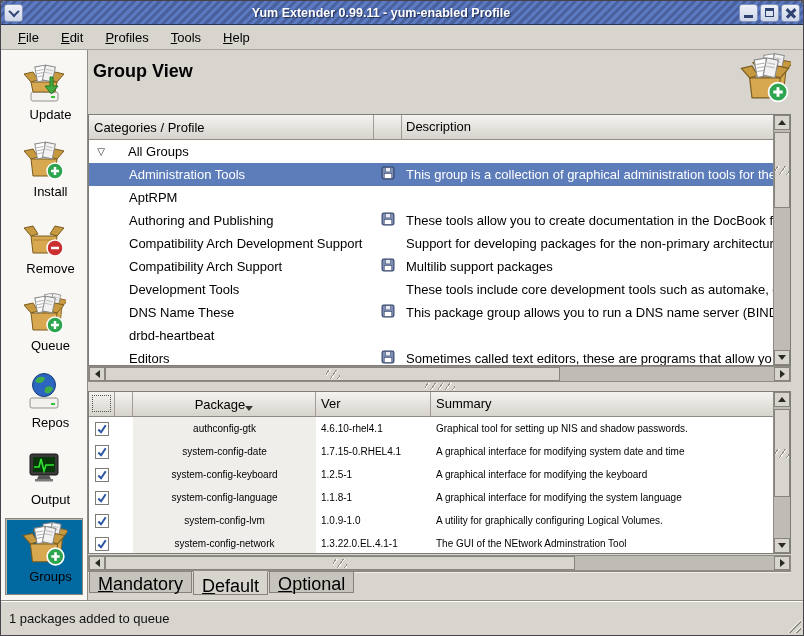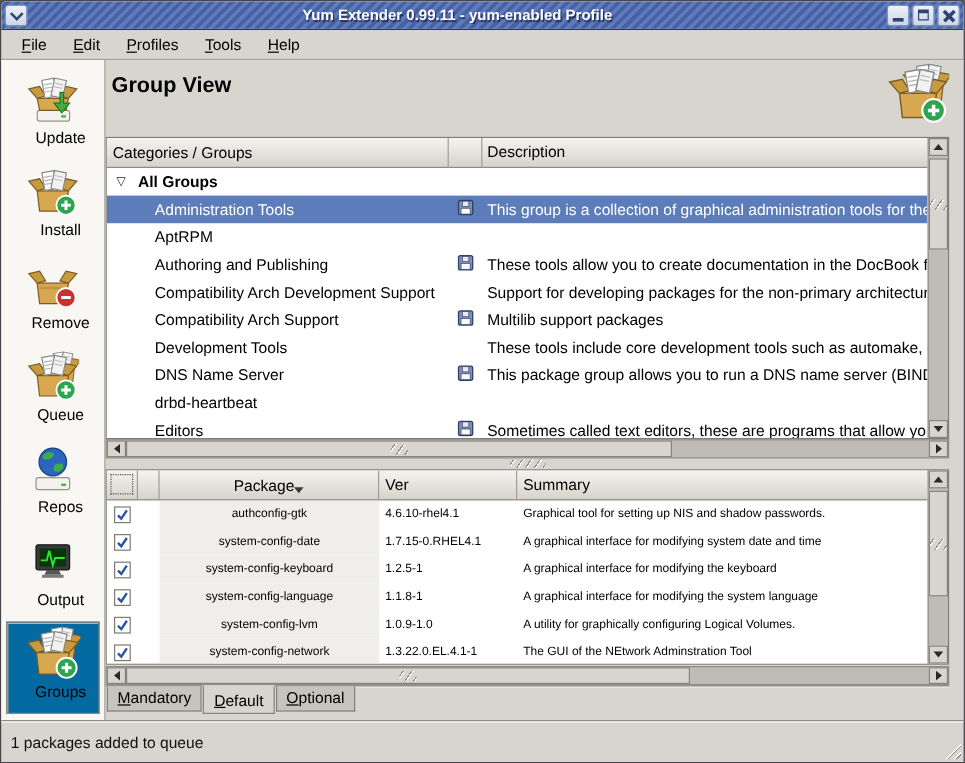--- a/index.html
+++ b/index.html
@@ -45,21 +45,21 @@
   .thead { display:flex; height:25px; flex:none; background:linear-gradient(#f4f3f0,#d5d2cb); }
   .th { font-size:13px; line-height:23px; padding:0 5px; border-right:1px solid #a19d96; border-bottom:1px solid #8f8b84; white-space:nowrap; overflow:hidden; position:relative; }
   .th:last-child { border-right:none; }
   .tbody { flex:1; overflow:hidden; background:#fff; }
   .row { display:flex; height:23px; align-items:center; font-size:13px; color:#000; }
   .row.selected { background:#5c7cba; color:#fff; }
   .c1 { width:285px; flex:none; display:flex; align-items:center; overflow:hidden; white-space:nowrap; }
   .c2 { width:28px; flex:none; display:flex; align-items:center; justify-content:center; }
   .c3 { flex:1; overflow:hidden; white-space:nowrap; padding-left:4px; }
   .expander { width:14px; text-align:center; font-size:10px; margin-left:5px; flex:none; color:#222; }
-  .root-label { font-weight:bold; margin-left:7px; }
+  .root-label { font-weight:normal; margin-left:20px; }
   .child-indent { padding-left:40px; }
 
   .pc-check { width:26px; flex:none; display:flex; align-items:center; justify-content:center; }
   .pc-spare { width:18px; flex:none; }
   .pc-pkg { width:183px; flex:none; padding:0 5px; overflow:hidden; white-space:nowrap; display:flex; align-items:center; justify-content:center; }
   .pc-ver { width:115px; flex:none; padding:0 5px; overflow:hidden; white-space:nowrap; }
   .pc-sum { flex:1; padding:0 5px; overflow:hidden; white-space:nowrap; }
   .prow .pc-pkg { background:#efeeea; align-self:stretch; align-items:center; }
   .prow { display:flex; height:23px; align-items:stretch; font-size:10px; }
   .prow > div { display:flex; align-items:center; }
@@ -80,21 +80,21 @@
   .thumb { background:#d8d5cf; border:1px solid #87847e; background-image:repeating-linear-gradient(125deg,transparent 0 2px,#938f88 2px 3px,#fbfaf8 3px 4px,transparent 4px 6px); background-size:14px 9px; background-repeat:no-repeat; background-position:center; }
   .hthumb { height:100%; }
   .vthumb { width:100%; }
   .vtrack-fill,.htrack-fill { flex:1; }
 
   
   .splitter { position:absolute; left:0; top:332px; width:703px; height:9px; }
   .splitter::after { content:""; position:absolute; left:50%; top:1px; transform:translateX(-50%); width:30px; height:7px; background-image:repeating-linear-gradient(125deg,transparent 0 2px,#938f88 2px 3px,#fbfaf8 3px 4px,transparent 4px 6px); }
   .nb-edge { position:absolute; left:0; top:521px; width:703px; height:1px; background:#8a877f; box-shadow:0 1px 0 #efeeea; }
   .tabs { position:absolute; left:1px; top:522px; display:flex; align-items:flex-start; }
-  .tab { font-size:13px; padding:2px 8px 3px; background:#c7c4bd; border:1px solid #85827c; border-top:none; margin-right:1px; height:21px; }
+  .tab { font-size:18px; padding:2px 8px 3px; background:#c7c4bd; border:1px solid #85827c; border-top:none; margin-right:1px; height:21px; }
   .tab u { text-decoration:underline; }
   .tab.active { background:#d8d5cf; height:24px; margin-top:-1px; border-top:1px solid #d8d5cf; padding-top:4px; font-weight:normal; }
   .statusbar { height:35px; border-top:1px solid #8f8c85; box-shadow:inset 0 1px 0 #ffffff; display:flex; align-items:center; padding:0 8px; font-size:13px; color:#111; position:relative; }
   .resize-grip { position:absolute; right:2px; bottom:2px; width:16px; height:16px; background:repeating-linear-gradient(135deg,transparent 0 3px,#fdfcfa 3px 4px,#8d8a84 4px 5px); clip-path:polygon(100% 0,100% 100%,0 100%); }
 </style>
 </head>
 <body>
 
 <div class="window">
 
@@ -283,21 +283,21 @@
               <rect x="22" y="5" width="10" height="15" fill="#f2f2f2" stroke="#8a8a8a" transform="rotate(12 27 12)"></rect>
               <path d="M23 9 h7 M23 12 h7" stroke="#c0c0c0" transform="rotate(12 27 12)"></path>
             </g>
             <circle cx="33" cy="33" r="8" fill="#2da44e" stroke="#fff" stroke-width="1.5"></circle>
             <path d="M33 29 V37 M29 33 H37" stroke="#fff" stroke-width="2.5"></path>
           </svg></div>
 
       <div class="tframe tree-table">
         <div class="tmain">
           <div class="thead">
-            <div class="th c1">Categories / Groups</div>
+            <div class="th c1">Categories / Profile</div>
             <div class="th c2"></div>
             <div class="th c3">Description</div>
           </div>
           <div class="tbody" id="group-rows">
               <div class="row">
                 <div class="cell c1">
                   <span class="expander">▽</span>
                   <span class="root-label">All Groups</span>
                 </div>
                 <div class="cell c2"></div>
@@ -345,21 +345,21 @@
                     </svg></span>
                 </div>
                 <div class="cell c3">Multilib support packages</div>
               </div>
               <div class="row">
                 <div class="cell c1 child-indent">Development Tools</div>
                 <div class="cell c2"></div>
                 <div class="cell c3">These tools include core development tools such as automake, g</div>
               </div>
               <div class="row">
-                <div class="cell c1 child-indent">DNS Name Server</div>
+                <div class="cell c1 child-indent">DNS Name These</div>
                 <div class="cell c2">
                   <span><svg width="14" height="14" viewBox="0 0 13 13">
                       <rect x="1" y="1" width="11" height="11" rx="1.5" fill="#7e8fb5" stroke="#2f3f66"></rect>
                       <rect x="4" y="1.5" width="5" height="4" fill="#e8eaf0" stroke="#2f3f66" stroke-width="0.5"></rect>
                       <rect x="3" y="7" width="7" height="4.5" fill="#fff" stroke="#2f3f66" stroke-width="0.5"></rect>
                     </svg></span>
                 </div>
                 <div class="cell c3">This package group allows you to run a DNS name server (BIND</div>
               </div>
               <div class="row">

